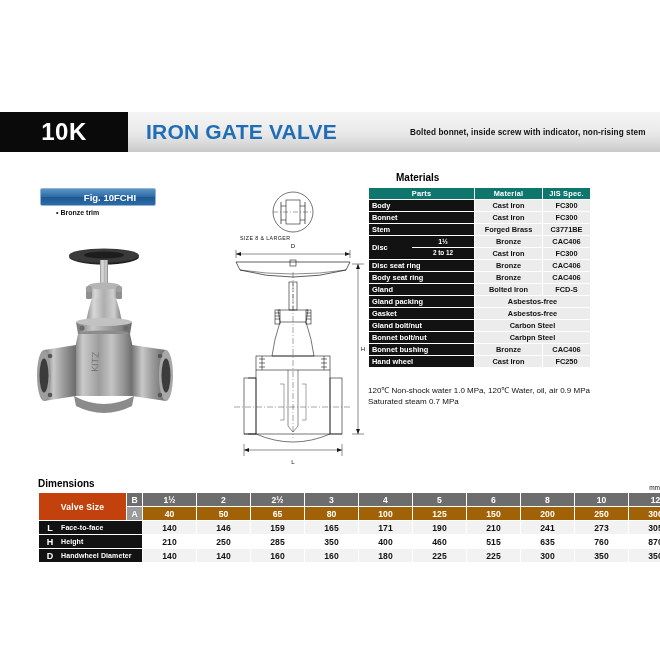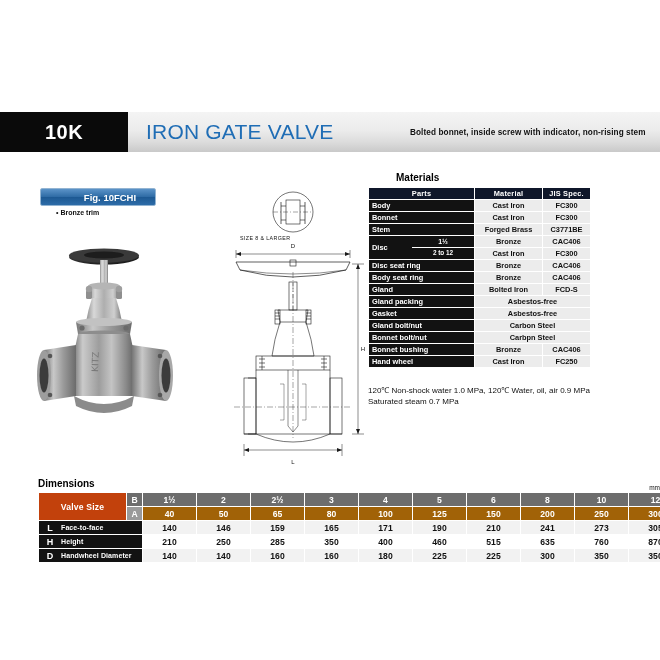--- a/index.html
+++ b/index.html
@@ -28,35 +28,35 @@
   }
   #header-rating-block {
     width: 128px;
     background: #0a0a0a;
     display: flex;
     align-items: center;
     justify-content: center;
   }
   #header-rating-text {
     color: #ffffff;
-    font-size: 20px;
+    font-size: 24px;
     font-weight: bold;
     letter-spacing: 0.5px;
   }
   #header-title-block {
     flex: 1;
     background: linear-gradient(to bottom, #f4f4f4 0%, #ececec 45%, #dcdcdc 75%, #c9c9c9 100%);
     display: flex;
     align-items: center;
     position: relative;
   }
   #header-title {
     color: #1f6db5;
     font-size: 21px;
-    font-weight: normal;
+    font-weight: bold;
     margin-left: 18px;
     letter-spacing: 0.2px;
   }
   #header-subtitle {
     position: absolute;
     left: 282px;
     top: 50%;
     transform: translateY(-50%);
     font-size: 8.2px;
     font-weight: bold;
@@ -138,21 +138,21 @@
   }
   #materials-table td, #materials-table th {
     height: 11px;
     padding: 0 3px;
     font-size: 7.4px;
     font-weight: bold;
     border: 1px solid #ffffff;
     line-height: 10px;
   }
   #materials-table thead th {
-    background: #0f172a;
+    background: #0f766e;
     color: #ffffff;
     text-align: center;
     letter-spacing: 0.2px;
   }
   #materials-table .part-cell {
     background: #121212;
     color: #ffffff;
     text-align: left;
   }
   #materials-table .val-cell {

